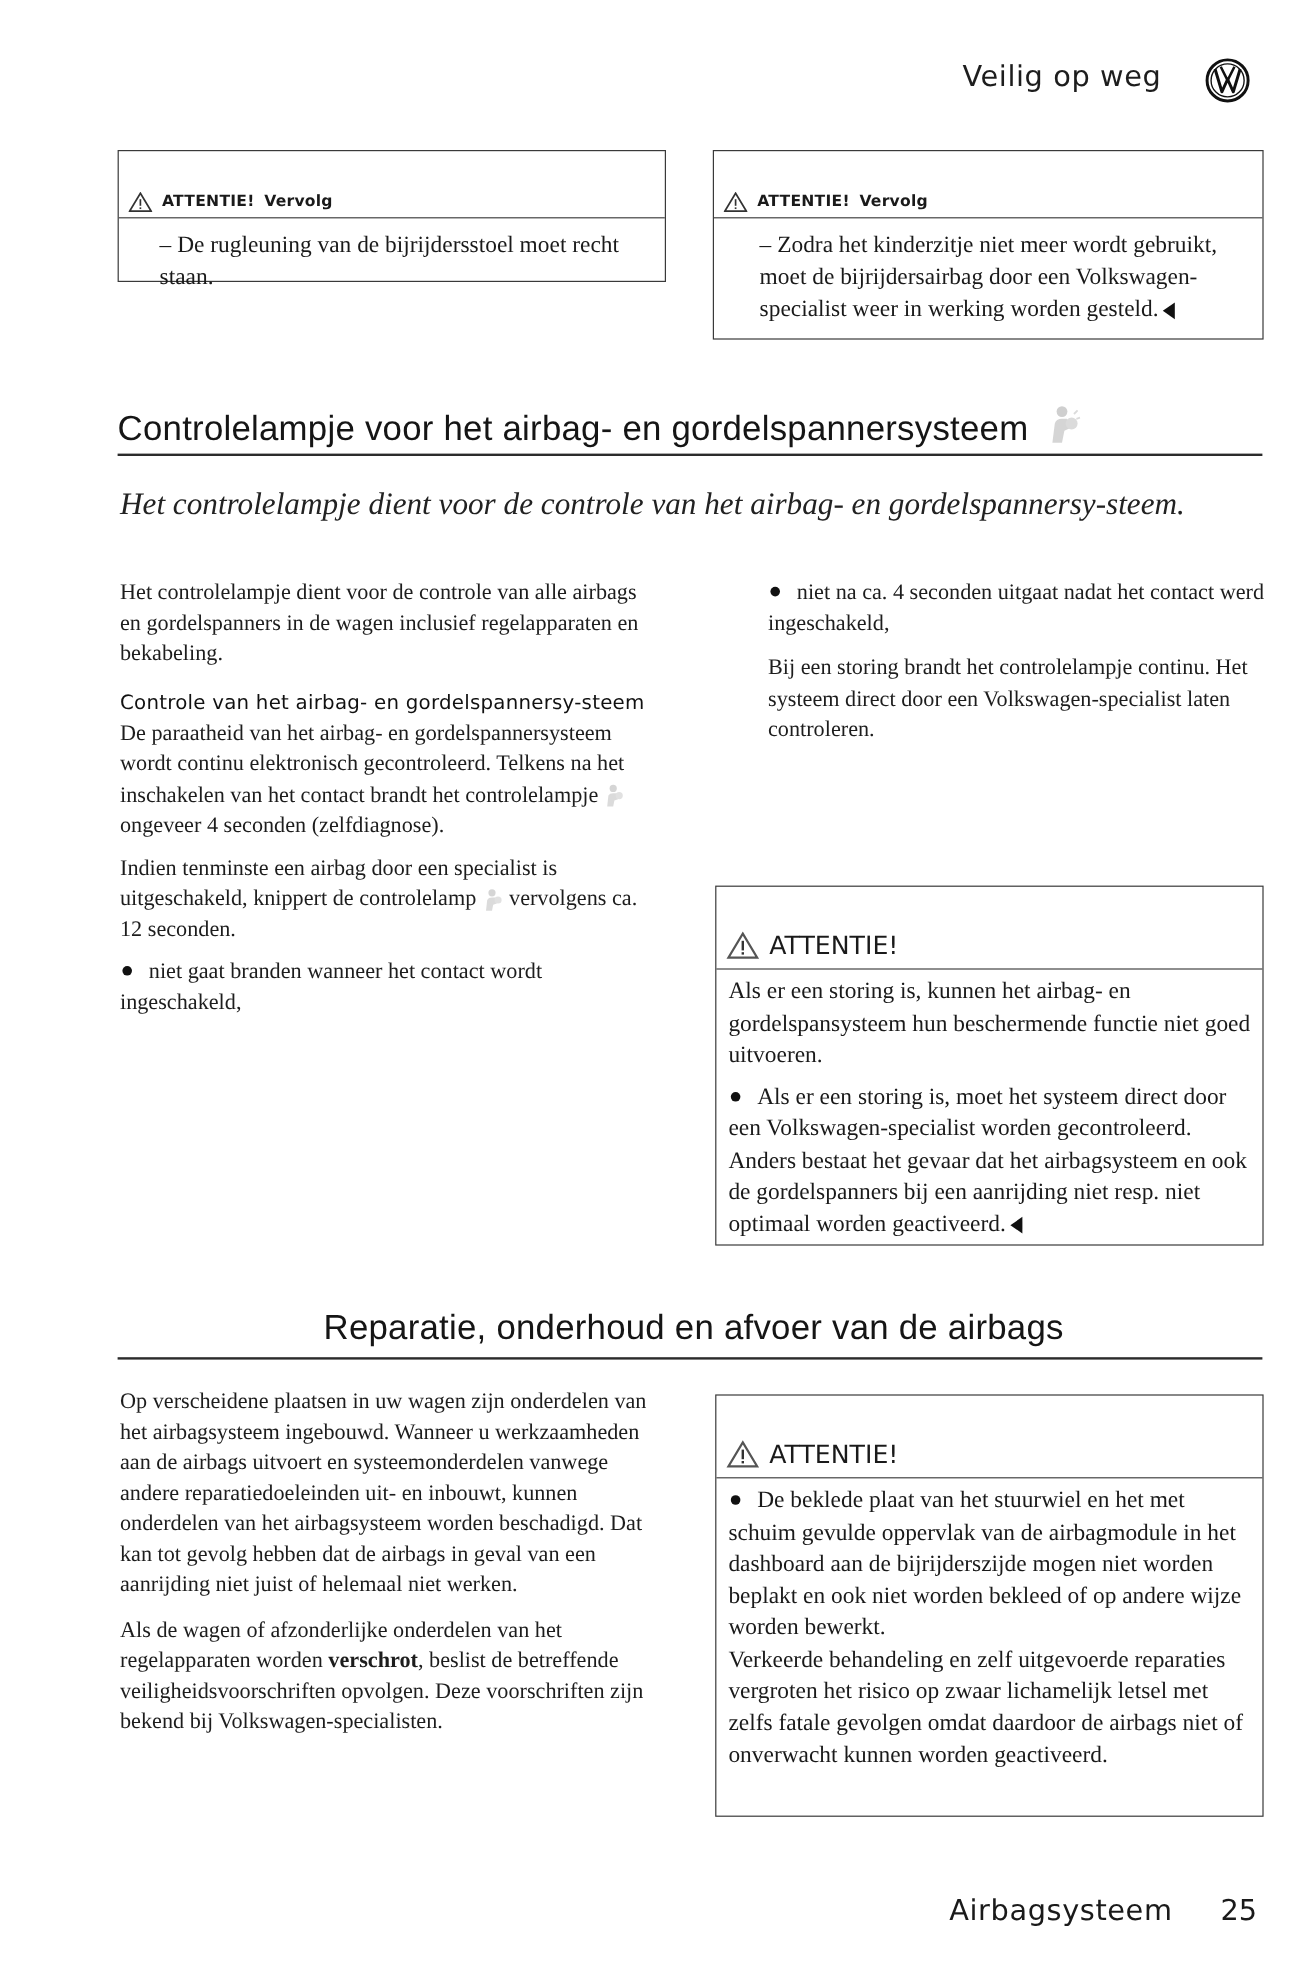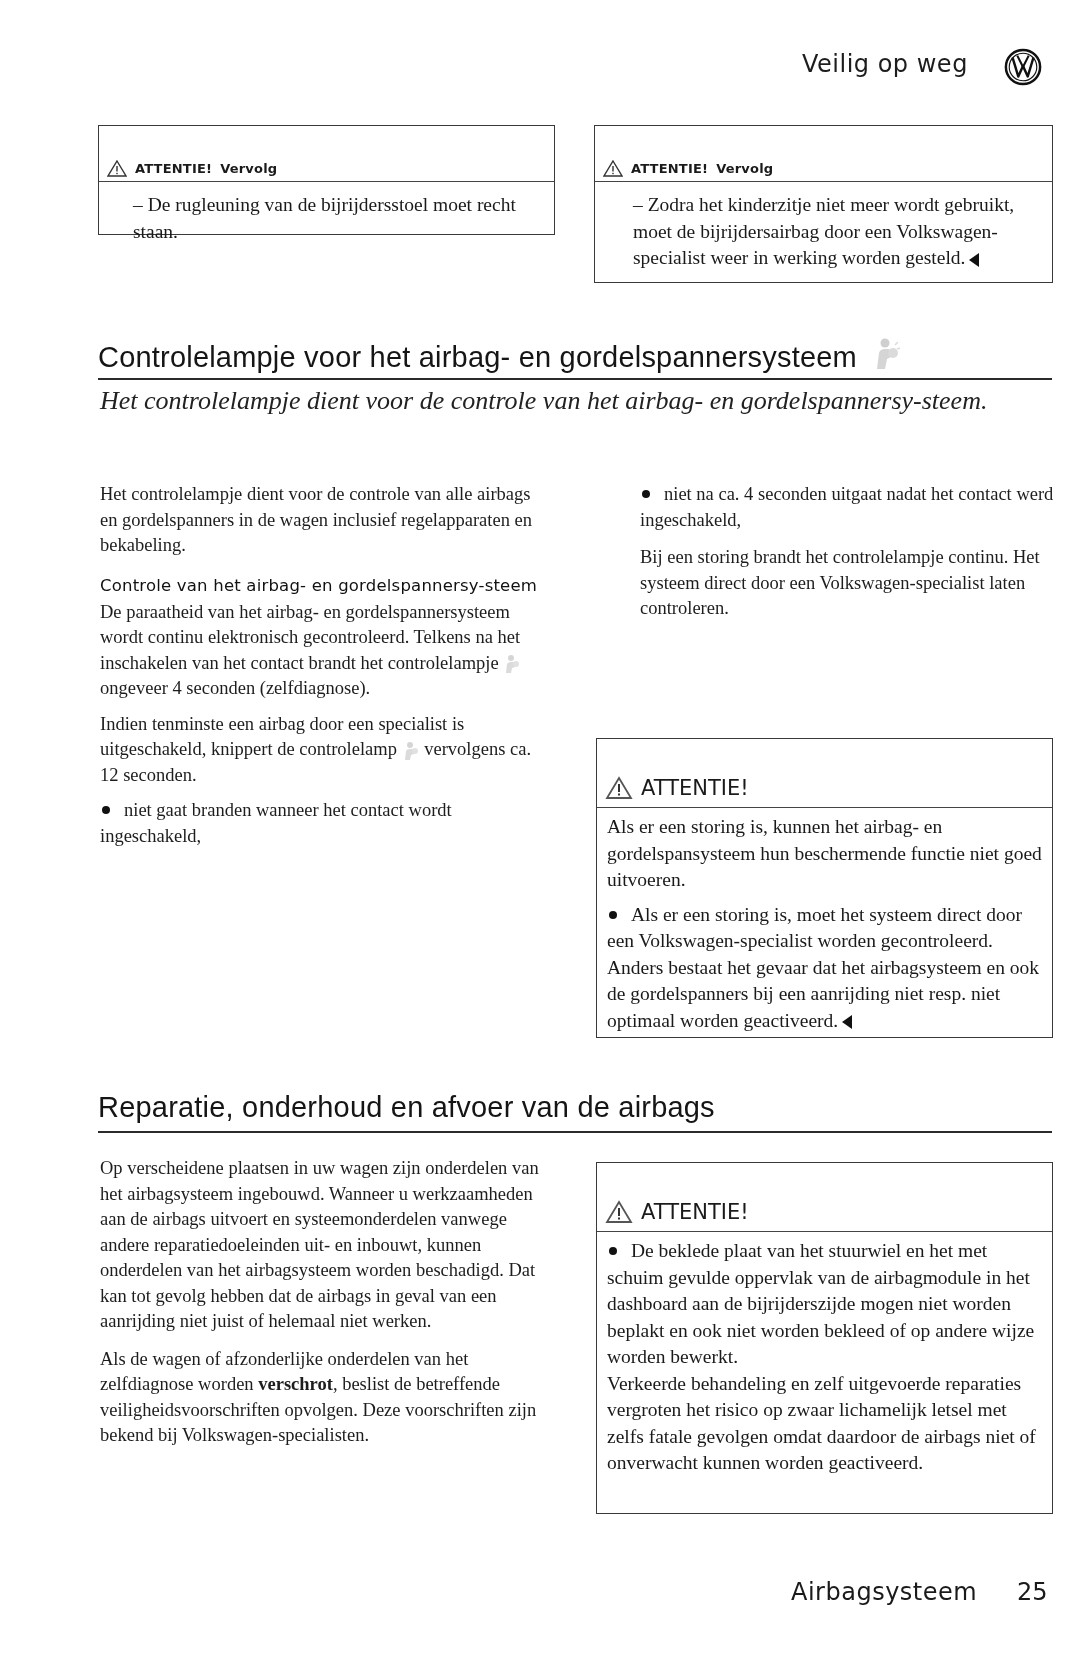--- a/index.html
+++ b/index.html
@@ -79,21 +79,21 @@
   <span>Controlelampje voor het airbag- en gordelspannersysteem</span>
   <svg width="30" height="34" viewBox="0 0 30 34" style="vertical-align:-4px; opacity:0.35; margin-left:6px;">
     <circle cx="14" cy="6" r="4.5" fill="#777"></circle>
     <path d="M6 32 L8 16 Q9 12 14 12 L18 12 L20 20 L16 22 L14 32 Z" fill="#888"></path>
     <circle cx="22" cy="16" r="5" fill="#999"></circle>
     <path d="M24 8 L27 5 M26 12 L29 11" stroke="#999" stroke-width="1.5"></path>
   </svg>
 </div>
 <div class="abs rule" style="left:98px; top:378px; width:954px;"></div>
 
-<div class="abs intro" style="left:100px; top:384px; width:950px;">Het controlelampje dient voor de controle van het airbag- en gordelspannersy-steem.</div>
+<div class="abs intro" style="left:100px; top:403px; width:950px;">Het controlelampje dient voor de controle van het airbag- en gordelspannersy-steem.</div>
 
 <div class="abs col" style="left:100px; top:482px; width:445px;">
   <p>Het controlelampje dient voor de controle van alle airbags en gordelspanners in de wagen inclusief regelapparaten en bekabeling.</p>
   <div class="subhead" style="margin-top:14px;">Controle van het airbag- en gordelspannersy-steem</div>
   <p>
     <span>De paraatheid van het airbag- en gordelspannersysteem wordt continu elektronisch gecontroleerd. Telkens na het inschakelen van het contact brandt het controlelampje</span>
     <svg class="lampicon" viewBox="0 0 18 20">
         <circle cx="8" cy="4" r="3" fill="#888"></circle>
         <path d="M3 19 L4 10 Q5 8 8 8 L11 8 L12 13 L9 14 L8 19 Z" fill="#999"></path>
         <circle cx="13" cy="10" r="3" fill="#aaa"></circle>
@@ -129,27 +129,27 @@
     <span>ATTENTIE!</span>
   </div>
   <div class="wbody" style="padding-top:6px;">
     <div style="margin-bottom:8px;">Als er een storing is, kunnen het airbag- en gordelspansysteem hun beschermende functie niet goed uitvoeren.</div>
     <div>
       <span class="dot" style="display:inline-block;width:8px;height:8px;border-radius:50%;background:#111;margin:0 14px 3px 2px;vertical-align:middle;"></span><span>Als er een storing is, moet het systeem direct door een Volkswagen-specialist worden gecontroleerd. Anders bestaat het gevaar dat het airbagsysteem en ook de gordelspanners bij een aanrijding niet resp. niet optimaal worden geactiveerd.</span><span class="end-mark"></span>
     </div>
   </div>
 </div>
 
-<div class="abs h2" style="left:98px; top:1091px; width:960px;">Reparatie, onderhoud en afvoer van de airbags</div>
+<div class="abs h2" style="left:98px; top:1091px; width:960px;text-align:center;">Reparatie, onderhoud en afvoer van de airbags</div>
 <div class="abs rule" style="left:98px; top:1131px; width:954px;"></div>
 
 <div class="abs col" style="left:100px; top:1156px; width:445px;">
   <p style="margin-bottom:12px;">Op verscheidene plaatsen in uw wagen zijn onderdelen van het airbagsysteem ingebouwd. Wanneer u werkzaamheden aan de airbags uitvoert en systeemonderdelen vanwege andere reparatiedoeleinden uit- en inbouwt, kunnen onderdelen van het airbagsysteem worden beschadigd. Dat kan tot gevolg hebben dat de airbags in geval van een aanrijding niet juist of helemaal niet werken.</p>
   <p>
-    <span>Als de wagen of afzonderlijke onderdelen van het zelfdiagnose worden</span>
+    <span>Als de wagen of afzonderlijke onderdelen van het regelapparaten worden</span>
     <strong class="b">verschrot</strong><span>, beslist de betreffende veiligheidsvoorschriften opvolgen. Deze voorschriften zijn bekend bij Volkswagen-specialisten.</span>
   </p>
 </div>
 
 <div class="abs wbox" style="left:596px; top:1162px; width:455px; height:350px;">
   <div class="whead large">
     <svg class="tri" width="28" height="24" viewBox="0 0 28 24">
         <path d="M14 2 L26 22 L2 22 Z" fill="none" stroke="#555" stroke-width="1.8"></path>
         <rect x="13" y="8" width="2" height="8" fill="#333"></rect>
         <rect x="13" y="17.5" width="2" height="2" fill="#333"></rect>

